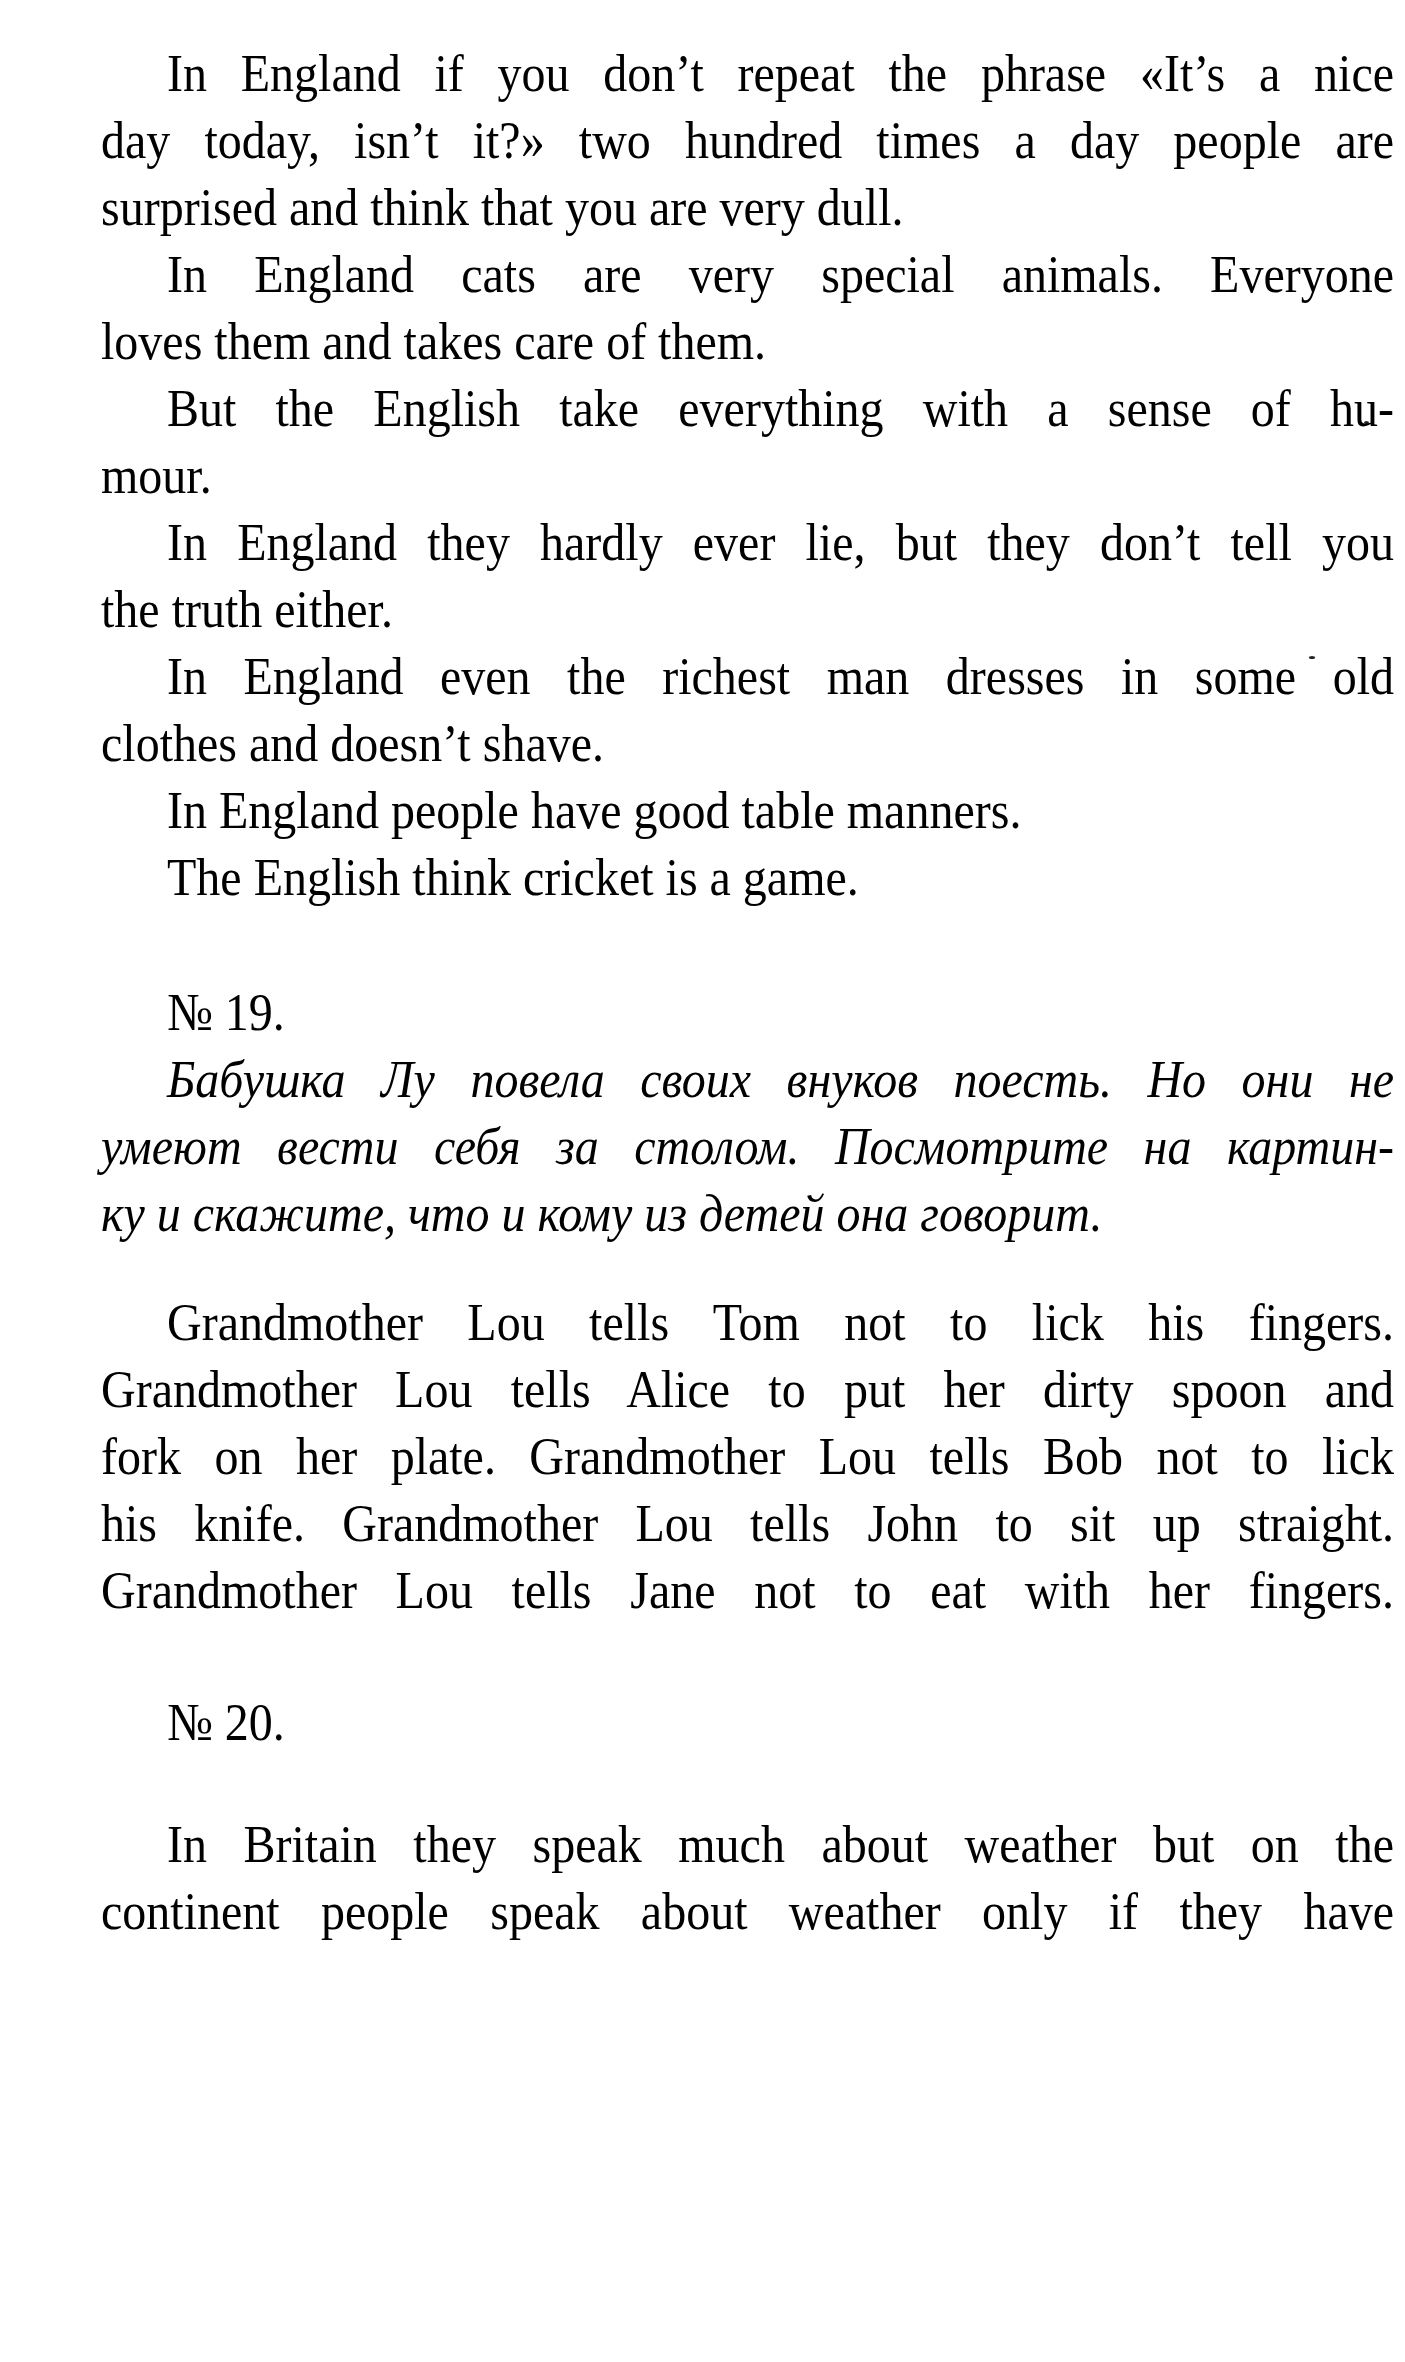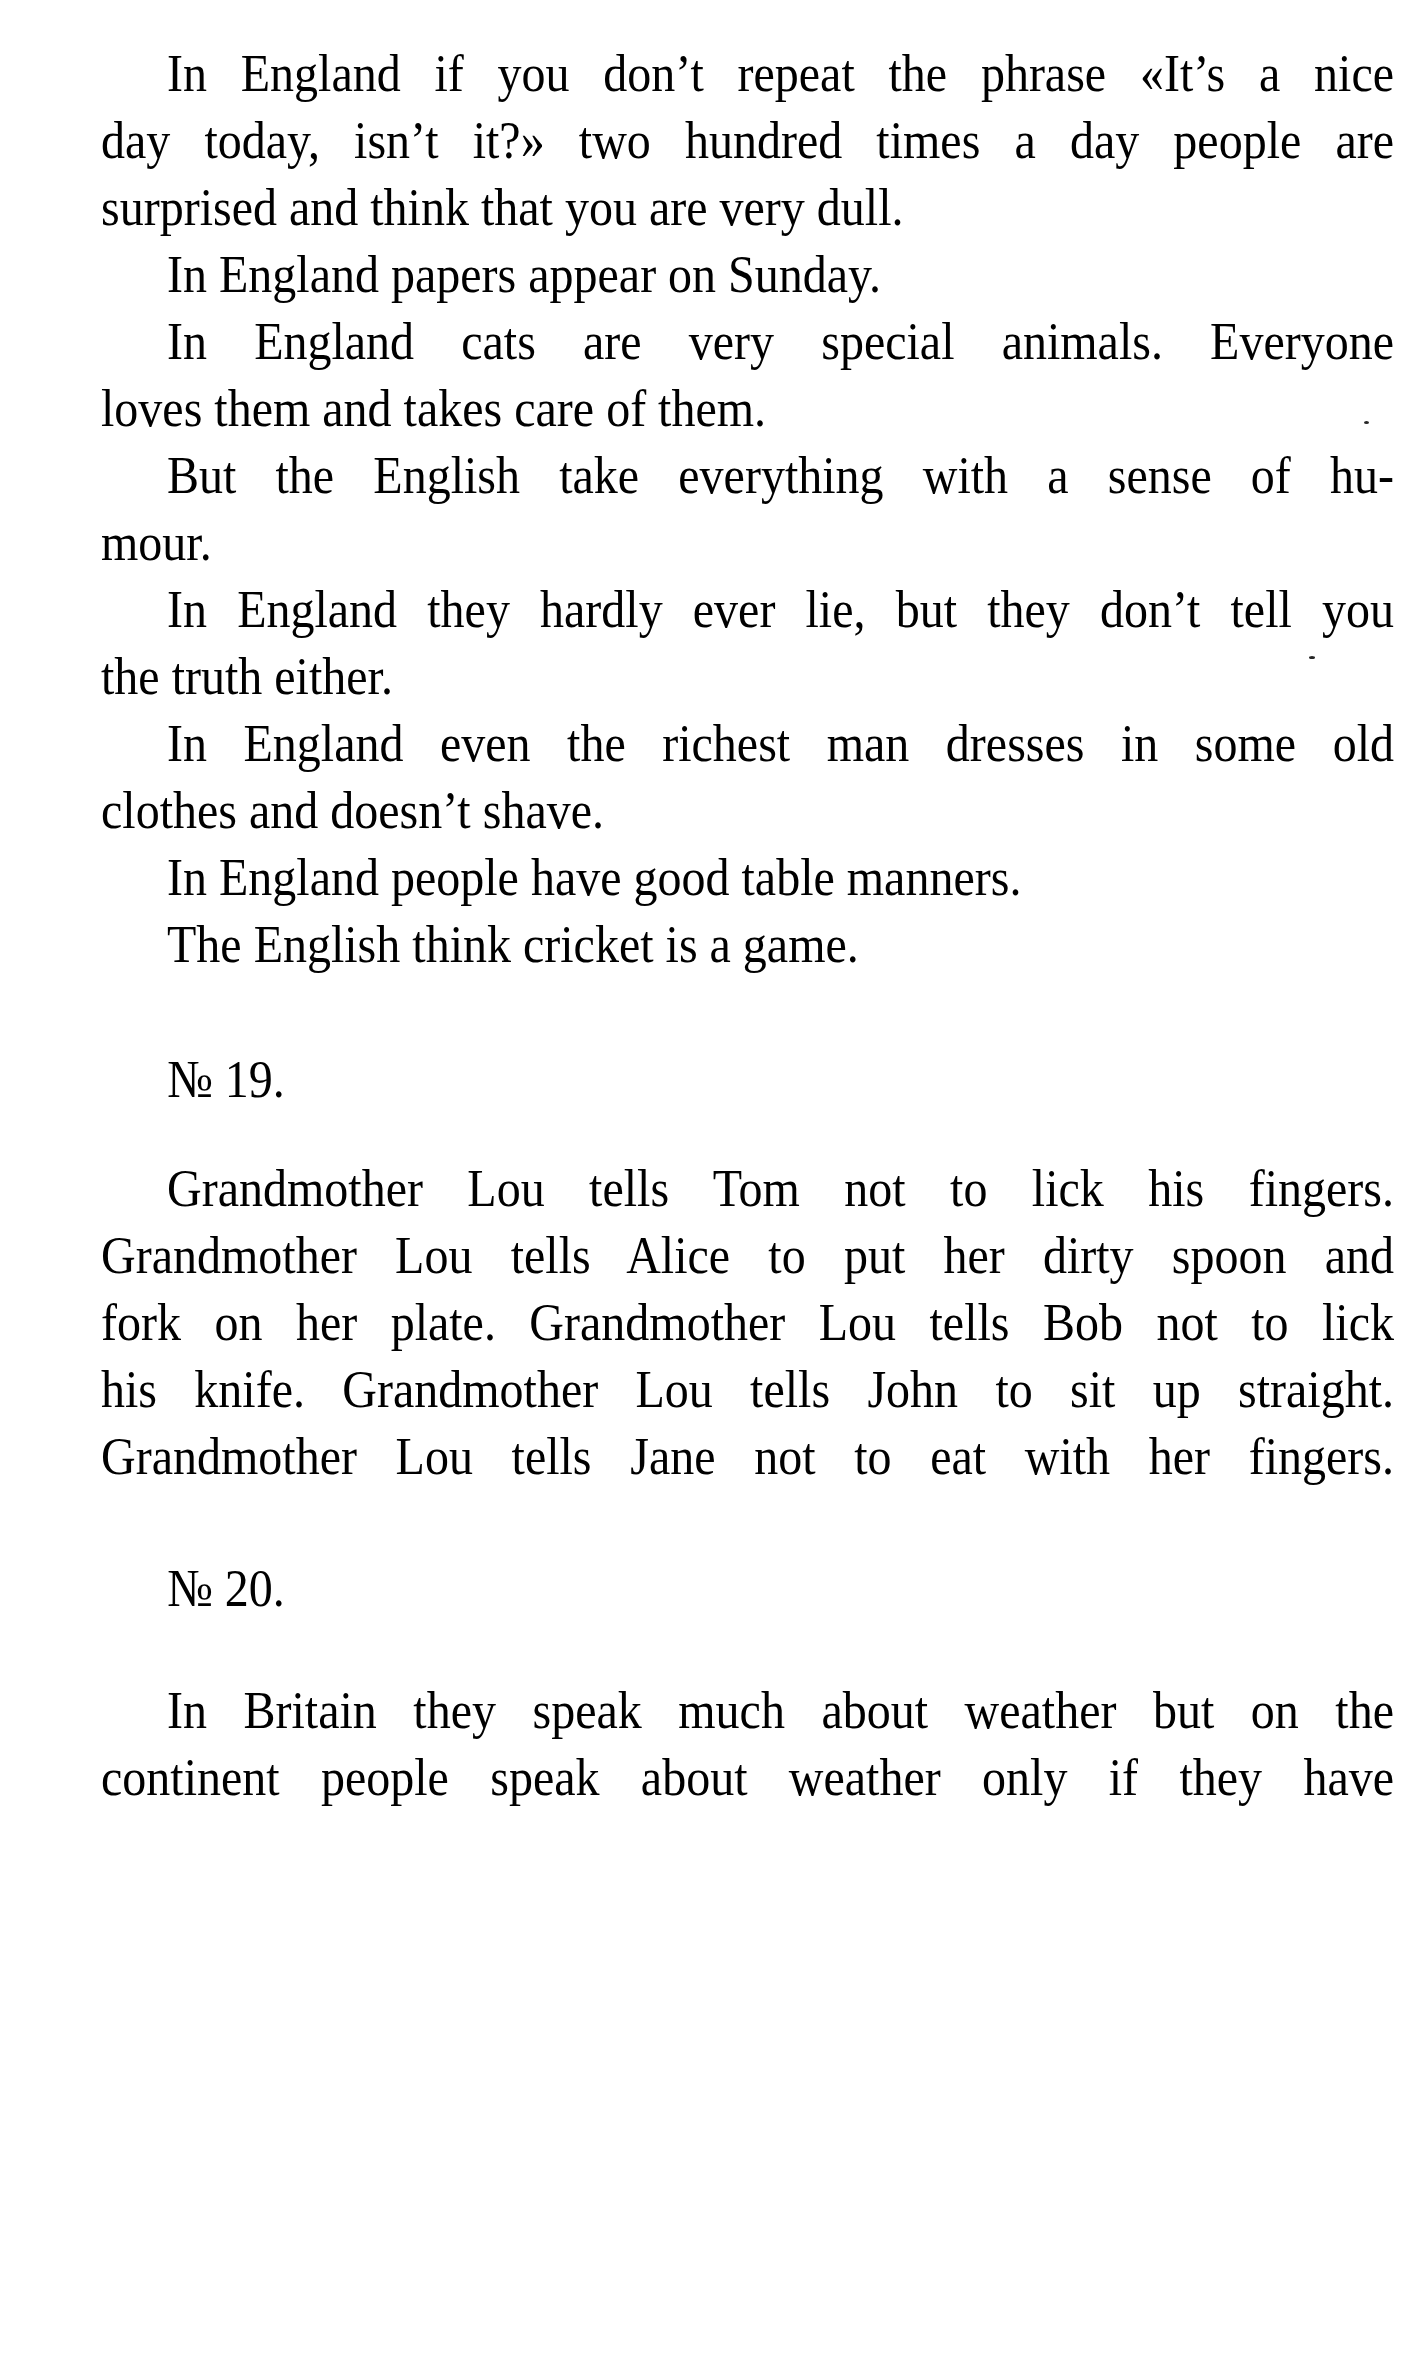--- a/index.html
+++ b/index.html
@@ -67,23 +67,20 @@
 <body>
 
 <div class="page">
 
   <div class="text-col" id="text-column">
       <div class="block roman" data-block-id="p1">
         <div class="line indent j">In England if you don’t repeat the phrase «It’s a nice</div>
         <div class="line j">day today, isn’t it?» two hundred times a day people are</div>
         <div class="line">surprised and think that you are very dull.</div>
       </div>
-      <div class="block roman" data-block-id="p2">
-        <div class="line indent">In England papers appear on Sunday.</div>
-      </div>
       <div class="block roman" data-block-id="p3">
         <div class="line indent j">In England cats are very special animals. Everyone</div>
         <div class="line">loves them and takes care of them.</div>
       </div>
       <div class="block roman" data-block-id="p4">
         <div class="line indent j">But the English take everything with a sense of hu-</div>
         <div class="line">mour.</div>
       </div>
       <div class="block roman" data-block-id="p5">
         <div class="line indent j">In England they hardly ever lie, but they don’t tell you</div>
@@ -94,20 +91,25 @@
         <div class="line">clothes and doesn’t shave.</div>
       </div>
       <div class="block roman" data-block-id="p8">
         <div class="line indent">In England people have good table manners.</div>
       </div>
       <div class="block roman" data-block-id="p7">
         <div class="line indent">The English think cricket is a game.</div>
       </div>
       <div class="block roman" data-block-id="h19">
         <div class="line indent">№ 19.</div>
+      </div>
+      <div class="block italic" data-block-id="ru19">
+        <div class="line indent j">Бабушка Лу повела своих внуков поесть. Но они не</div>
+        <div class="line j">умеют вести себя за столом. Посмотрите на картин-</div>
+        <div class="line">ку и скажите, что и кому из детей она говорит.</div>
       </div>
       <div class="block roman" data-block-id="en19">
         <div class="line indent j">Grandmother Lou tells Tom not to lick his fingers.</div>
         <div class="line j">Grandmother Lou tells Alice to put her dirty spoon and</div>
         <div class="line j">fork on her plate. Grandmother Lou tells Bob not to lick</div>
         <div class="line j">his knife. Grandmother Lou tells John to sit up straight.</div>
         <div class="line j">Grandmother Lou tells Jane not to eat with her fingers.</div>
       </div>
       <div class="block roman" data-block-id="h20">
         <div class="line indent">№ 20.</div>

